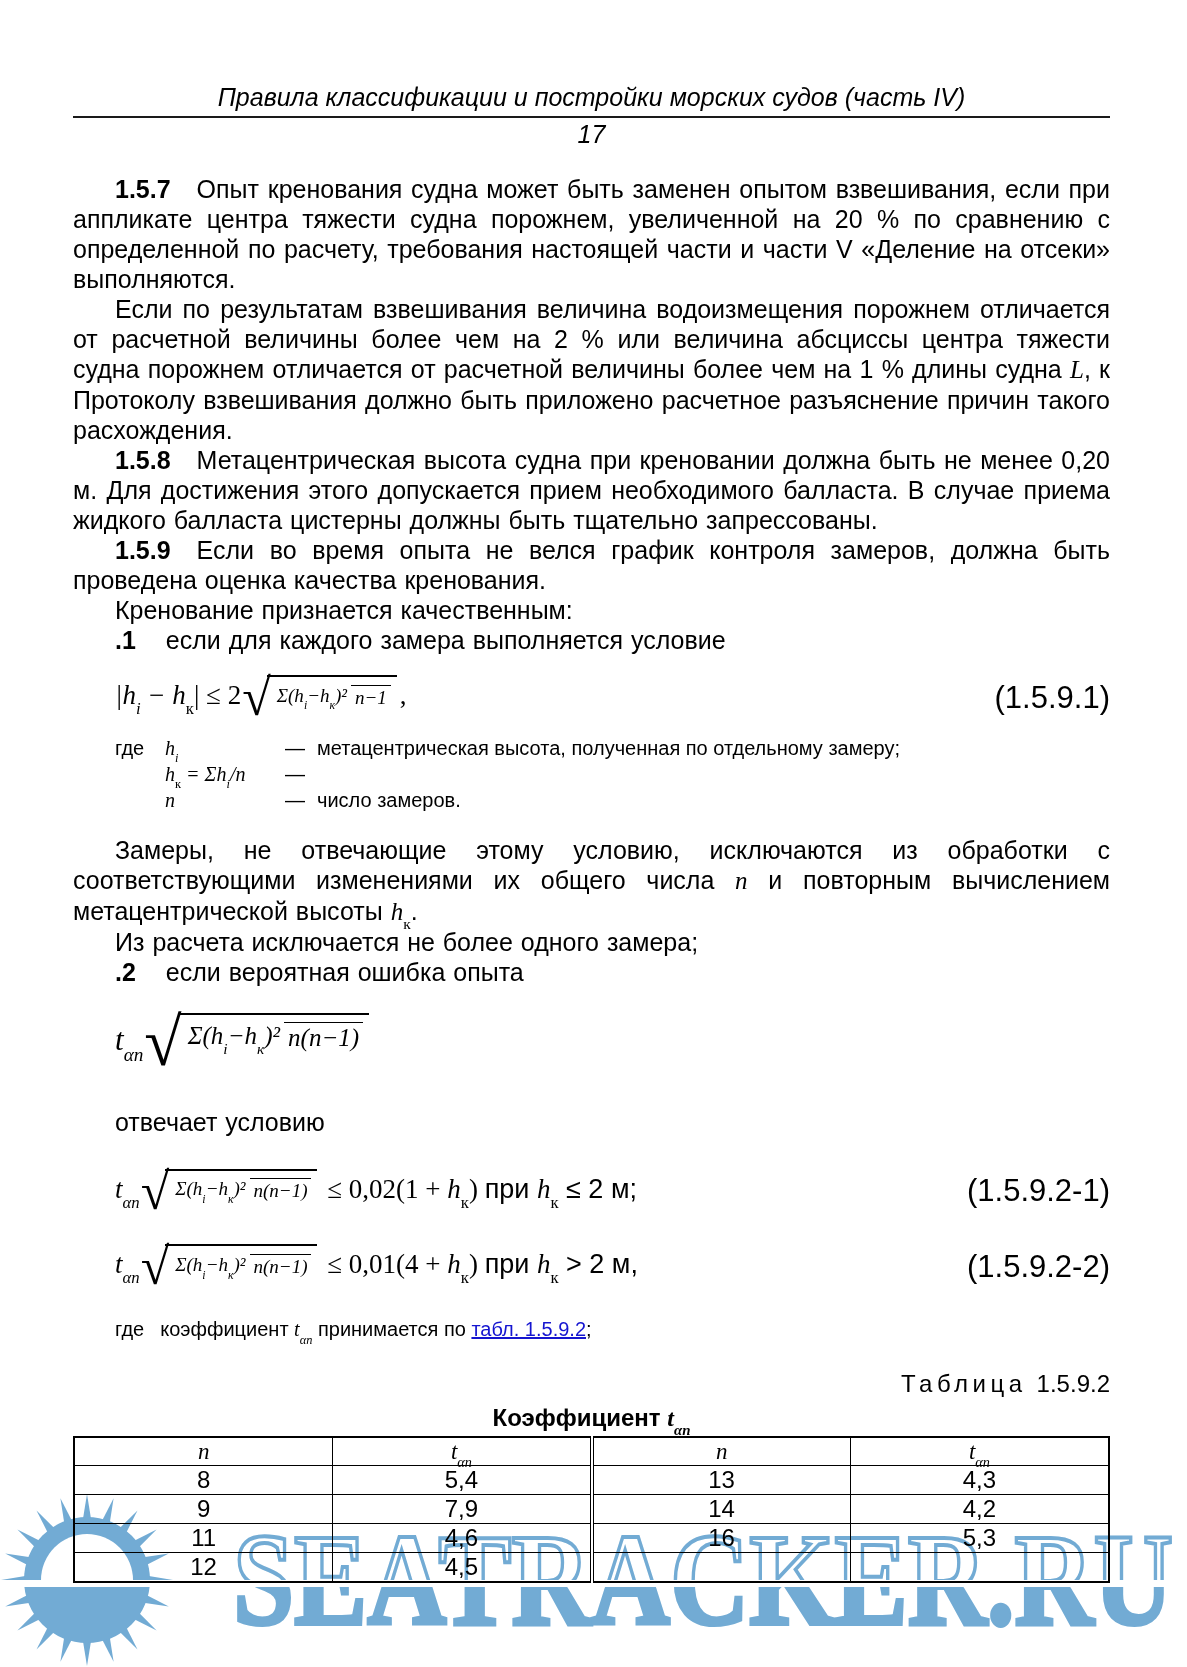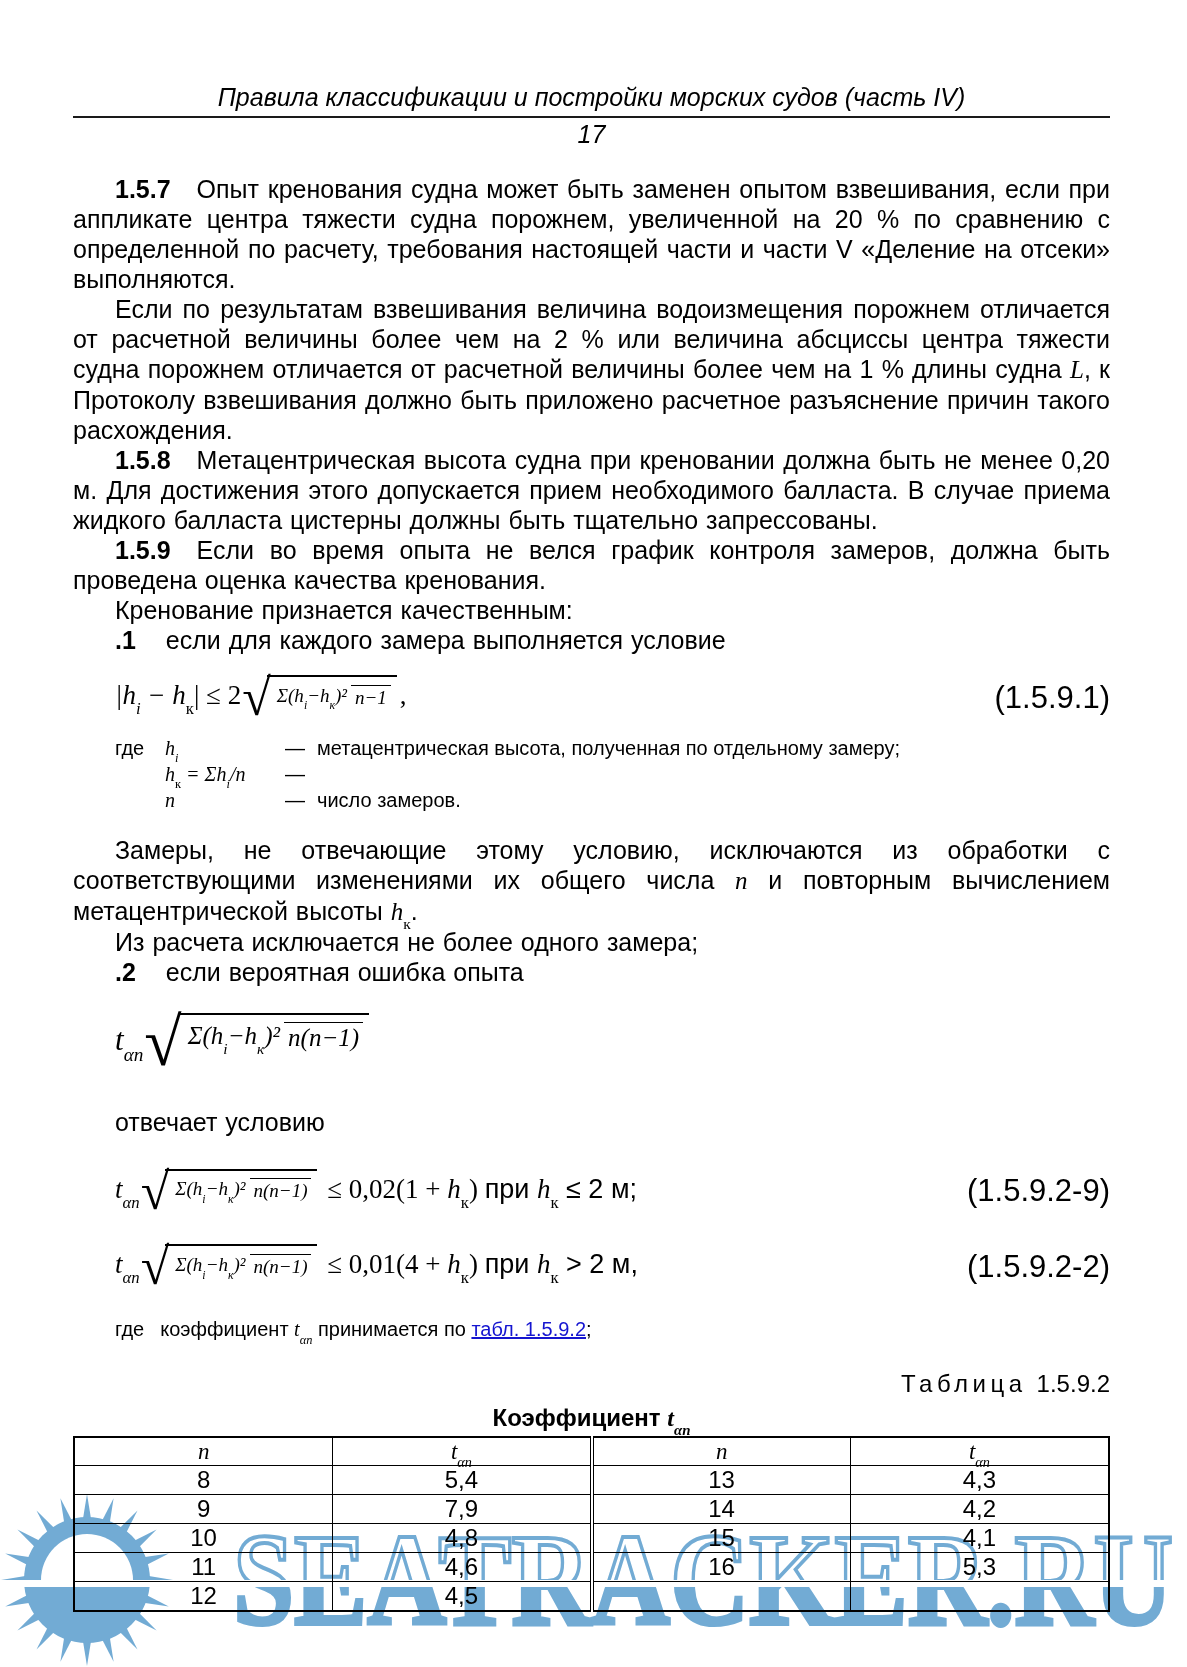--- a/index.html
+++ b/index.html
@@ -155,21 +155,21 @@
       <div class="eqrow eq21row">
         <span class="eq">
           <span class="it">t</span><sub class="it">αn</sub><span class="sq">
               <span class="sqg">√</span>
               <span class="rad"><span class="fr">
                   <span class="num"><span>Σ(h</span><sub>i</sub><span>−h</span><sub>к</sub><span>)²</span></span>
                   <span class="den">n(n−1)</span>
                 </span></span>
             </span><span> ≤ 0,02(1 + </span><span class="it">h</span><sub>к</sub><span>) </span><span class="sans">при </span><span class="it">h</span><sub>к</sub><span class="sans"> ≤ 2 м;</span>
         </span>
-        <span class="eqnum">(1.5.9.2-9)</span>
+        <span class="eqnum">(1.5.9.2-1)</span>
       </div>
 
       <div class="eqrow eq22row">
         <span class="eq">
           <span class="it">t</span><sub class="it">αn</sub><span class="sq">
               <span class="sqg">√</span>
               <span class="rad"><span class="fr">
                   <span class="num"><span>Σ(h</span><sub>i</sub><span>−h</span><sub>к</sub><span>)²</span></span>
                   <span class="den">n(n−1)</span>
                 </span></span>
@@ -203,26 +203,20 @@
             <td>8</td>
             <td>5,4</td>
             <td>13</td>
             <td>4,3</td>
           </tr>
           <tr>
             <td>9</td>
             <td>7,9</td>
             <td>14</td>
             <td>4,2</td>
-          </tr>
-          <tr>
-            <td>10</td>
-            <td>4,8</td>
-            <td>15</td>
-            <td>4,1</td>
           </tr>
           <tr>
             <td>11</td>
             <td>4,6</td>
             <td>16</td>
             <td>5,3</td>
           </tr>
           <tr>
             <td>12</td>
             <td>4,5</td>

